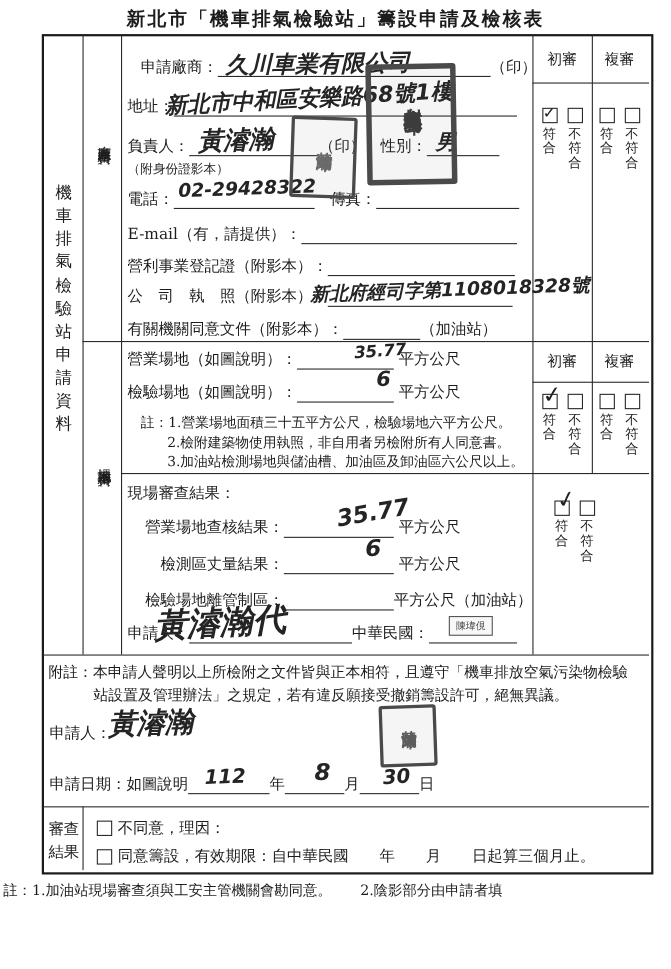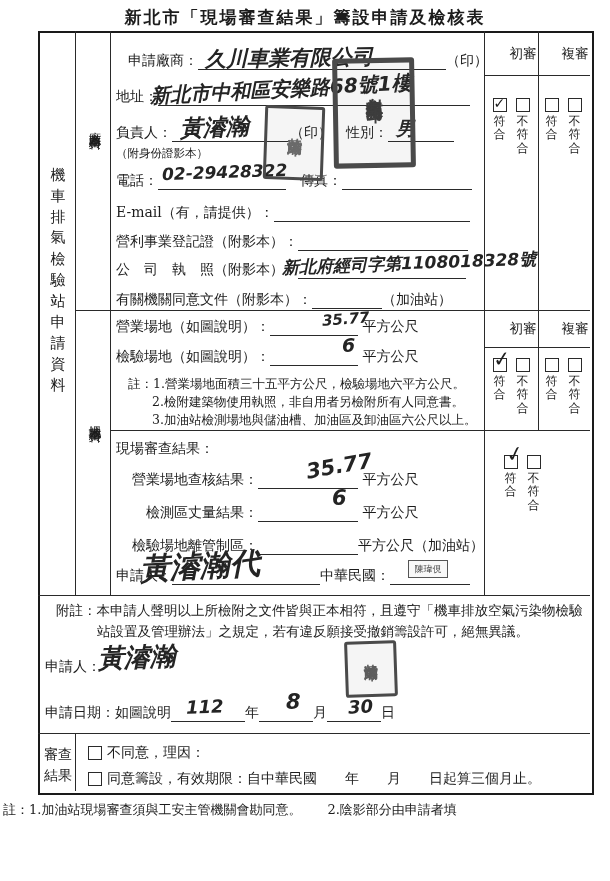--- a/index.html
+++ b/index.html
@@ -6,21 +6,21 @@
   body{width:610px;height:881px;background:#ffffff;position:relative;overflow:hidden;
        font-family:"DejaVu Serif","Liberation Serif",serif;color:#1c1c1c;}
   .abs{position:absolute;}
   .title{width:610px;text-align:center;top:6px;left:0;font-size:17px;letter-spacing:2px;font-weight:600;}
   .frame{left:38px;top:31px;width:552px;height:760px;border:2px solid #1a1a1a;}
   .vline{width:1px;background:#2a2a2a;}
   .hline{height:1px;background:#2a2a2a;}
   .lbl{font-size:14px;white-space:nowrap;}
   .sm{font-size:11.5px;white-space:nowrap;}
   .note{font-size:12.5px;white-space:nowrap;}
-  .hd{font-size:13.5px;white-space:nowrap;margin-left:12px;}
+  .hd{font-size:13.5px;white-space:nowrap;}
   .vtext{writing-mode:vertical-rl;text-orientation:upright;white-space:nowrap;}
   .ul{display:inline-block;border-bottom:1.3px solid #2a2a2a;height:14px;vertical-align:bottom;}
   .hand{font-family:"DejaVu Sans","Liberation Sans",sans-serif;font-weight:600;color:#242424;
         white-space:nowrap;font-style:italic;}
   .box{width:12px;height:12px;border:1.3px solid #2a2a2a;display:inline-block;position:relative;
        background:#fff;vertical-align:middle;}
   .ckpair{display:flex;gap:9px;justify-content:center;}
   .ckcol{display:flex;flex-direction:column;align-items:center;gap:3px;}
   .cklabel{font-size:12px;width:13px;line-height:1.12;word-break:break-all;text-align:center;}
   .mark{position:absolute;color:#202020;font-family:"DejaVu Sans",sans-serif;}
@@ -29,21 +29,21 @@
   .mark.s3{font-size:21px;top:-14px;left:1px;transform:rotate(-12deg);}
   .seal{border:4px solid #4a4a4a;color:#4a4a4a;background:rgba(90,90,90,0.06);
         display:flex;align-items:center;justify-content:center;border-radius:3px;}
   .sealtxt{writing-mode:vertical-rl;line-height:1.05;font-weight:700;letter-spacing:1px;}
   .minirect{border:1.2px solid #555;color:#444;font-size:9px;display:flex;align-items:center;
         justify-content:center;background:rgba(120,120,120,0.05);white-space:nowrap;}
 </style>
 </head>
 <body>
 
-<div class="abs title">新北市「現場審查結果」籌設申請及檢核表</div>
+<div class="abs title">新北市「機車排氣檢驗站」籌設申請及檢核表</div>
 
 <div class="abs frame"></div>
 <div class="abs vline" style="left:75px;top:31px;height:564px;"></div>
 <div class="abs vline" style="left:110px;top:31px;height:564px;"></div>
 <div class="abs vline" style="left:484px;top:31px;height:564px;"></div>
 <div class="abs vline" style="left:538px;top:31px;height:399px;"></div>
 <div class="abs vline" style="left:75px;top:733px;height:58px;"></div>
 <div class="abs hline" style="top:310px;left:75px;width:515px;"></div>
 <div class="abs hline" style="top:430px;left:110px;width:480px;"></div>
 <div class="abs hline" style="top:595px;left:38px;width:552px;"></div>

